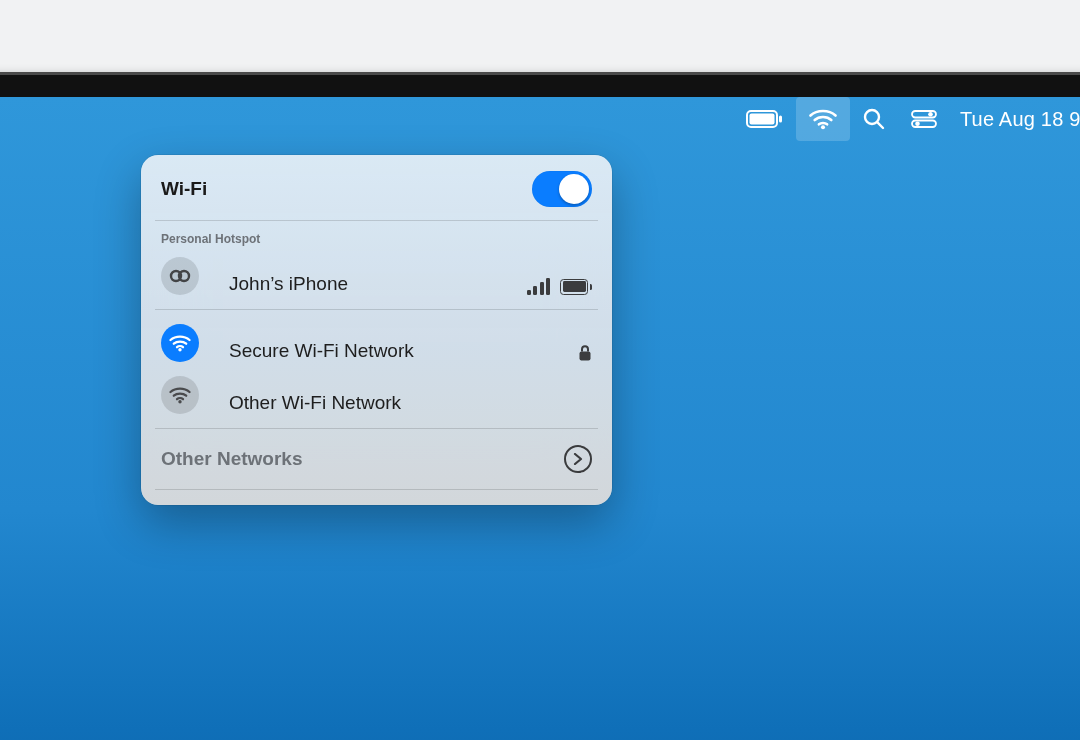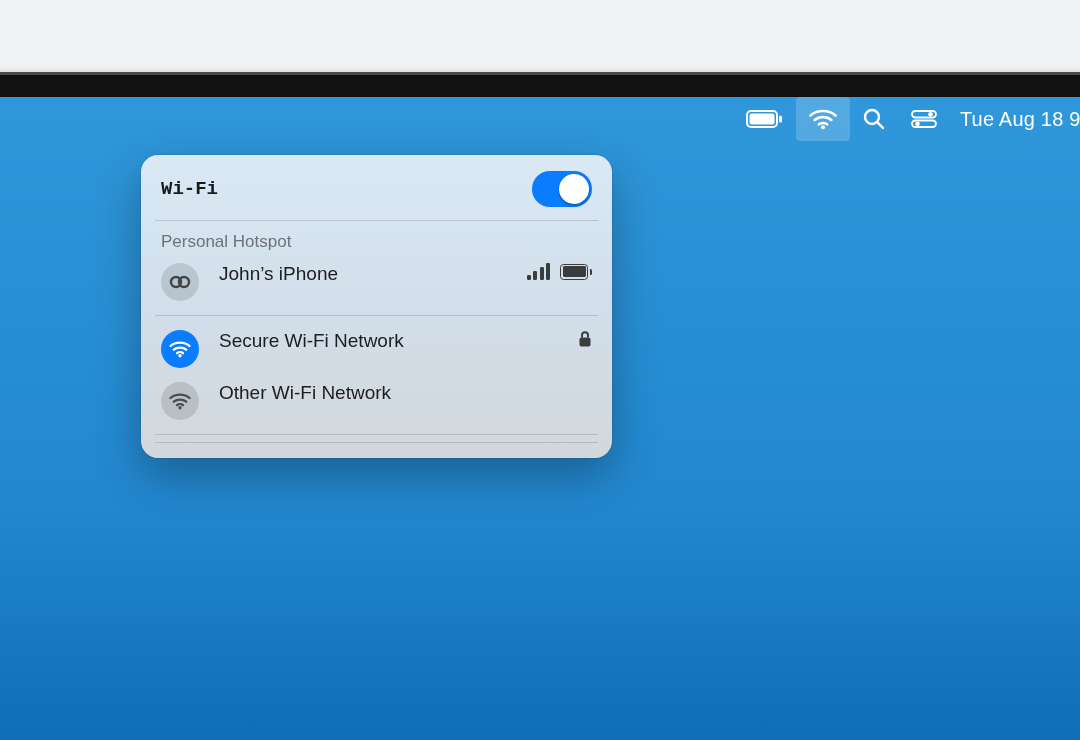--- a/index.html
+++ b/index.html
@@ -83,29 +83,28 @@
     -webkit-backdrop-filter: blur(30px);
     padding: 10px 14px 8px 14px;
     color: #202020;
   }
   .panel hr {
     border: none;
     border-top: 1px solid rgba(0,0,0,0.14);
     margin: 7px 0;
   }
   .section-label {
-    font-size: 17px;
-    font-weight: 400;
+    font-size: 12px;
+    font-weight: 700;
     color: #6d7278;
     padding: 4px 6px 4px 6px;
   }
   .panel-header {
     display: flex; align-items: center; justify-content: space-between;
     padding: 6px 6px 6px 6px;
-    font-family: Liberation Mono, monospace;
   }
   .panel-header .title {
     font-size: 19px;
     font-weight: 700;
     color: #1a1a1a;
   }
 
   
   .toggle {
     width: 60px; height: 36px;
@@ -116,22 +115,22 @@
   }
   .toggle .knob {
     position: absolute; right: 3px; top: 3px;
     width: 30px; height: 30px;
     background: #fff;
     border-radius: 50%;
     box-shadow: 0 1.5px 3px rgba(0,0,0,.3);
   }
 
   .row {
-    display: flex; align-items: flex-start;
-    gap: 20px;
+    display: flex; align-items: flex-end;
+    gap: 30px;
     padding: 7px 6px;
     border-radius: 8px;
   }
   .row .label {
     font-size: 19px;
     font-weight: 400;
     color: #1e1e1e;
     flex: 1;
   }
   .row .badge {
@@ -303,19 +302,27 @@
               <path d="M8 13.2 C9.6 11.8 12.4 11.8 14 13.2" fill="none" stroke="#4a4b4d" stroke-width="2.3" stroke-linecap="round"></path>
               <circle cx="11" cy="15.7" r="1.7" fill="#4a4b4d"></circle>
             </svg>
           </span>
         </div>
         <span class="label">Other Wi-Fi Network</span>
       </div>
 
       <hr>
 
+      <div class="plain-row">
+        <span style="font-weight:600;color:#6d7278">Other Networks</span>
+        <span class="disclosure-circ">
+          <svg width="10" height="12" viewBox="0 0 10 12">
+              <path d="M2 1 L8 6 L2 11" fill="none" stroke="#3a3b3d" stroke-width="2.2" stroke-linecap="round" stroke-linejoin="round"></path>
+            </svg>
+        </span>
+      </div>
 
       <hr>
 
     </div>
 
   </div>
 </div>
 
 </body></html>

